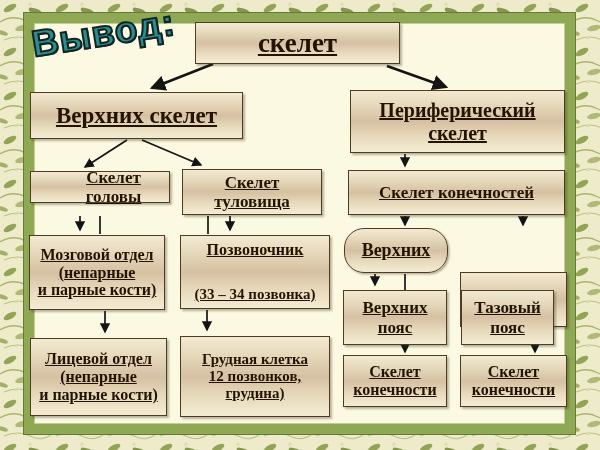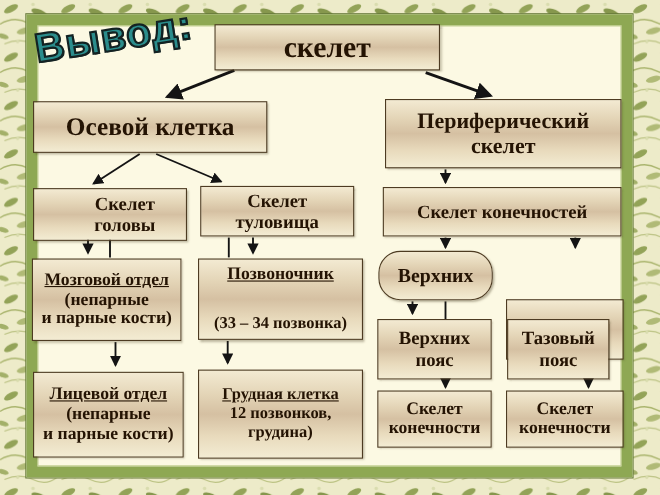--- a/index.html
+++ b/index.html
@@ -26,27 +26,27 @@
   .connectors{position:absolute;left:0;top:0;z-index:2;pointer-events:none;}
   .node{
     position:absolute;box-sizing:border-box;z-index:3;
     border:1.5px solid #4d3b22;
     background:linear-gradient(180deg,#f3ead2 0%,#e3d4b6 28%,#d5c0a2 50%,#e8dabc 75%,#f3ecd3 100%);
     color:#241303;font-weight:bold;text-align:center;
     display:flex;flex-direction:column;justify-content:center;align-items:center;
     line-height:1.12;box-shadow:1.5px 1.5px 2px rgba(60,50,20,.35);
     padding:1px 2px;
   }
-  .node span{display:block;}
+  .node span{display:block;text-decoration:underline;}
   .u{text-decoration:underline;}
   
   .n-skelet{left:195px;top:22px;width:205px;height:42px;font-size:27px;}
   .n-osevoy{left:30px;top:92px;width:213px;height:47px;font-size:23px;}
   .n-perif{left:350px;top:90px;width:215px;height:63px;font-size:20px;}
-  .n-golovy{left:30px;top:171px;width:140px;height:48px;font-size:17px;padding-left:29px;}
+  .n-golovy{left:30px;top:171px;width:140px;height:32px;font-size:17px;padding-left:29px;}
   .n-tulov{left:182px;top:169px;width:140px;height:46px;font-size:17px;}
   .n-konechnostey{left:348px;top:170px;width:217px;height:45px;font-size:17px;}
   .n-mozg{left:29px;top:235px;width:136px;height:75px;font-size:16px;}
   .n-pozv{left:180px;top:235px;width:150px;height:74px;font-size:16px;gap:27px;}
   .n-pozv .sub{font-size:15px;}
   .n-verh{left:344px;top:228px;width:104px;height:45px;font-size:18px;border-radius:20px;}
   .n-nizh{left:460px;top:228px;width:107px;height:55px;font-size:18px;margin-top:44px;}
   .n-licev{left:30px;top:338px;width:137px;height:78px;font-size:16px;}
   .n-grud{left:180px;top:336px;width:150px;height:81px;font-size:15px;}
   .n-plech{left:343px;top:290px;width:104px;height:55px;font-size:17px;}
@@ -119,21 +119,21 @@
       <line x1="405" y1="345" x2="405" y2="352" stroke-width="1.7" marker-end="url(#arr)"></line>
       <line x1="535" y1="345" x2="535" y2="352" stroke-width="1.7" marker-end="url(#arr)"></line>
     </g>
   </svg>
 
   <div class="node n-skelet">
     <span>скелет</span>
   </div>
 
   <div class="node n-osevoy">
-    <span>Осевой клетка</span>
+    <span>Верхних скелет</span>
   </div>
 
   <div class="node n-perif">
     <span>Периферический</span>
     <span>скелет</span>
   </div>
 
   <div class="node n-golovy">
     <span>Скелет головы</span>
   </div>

